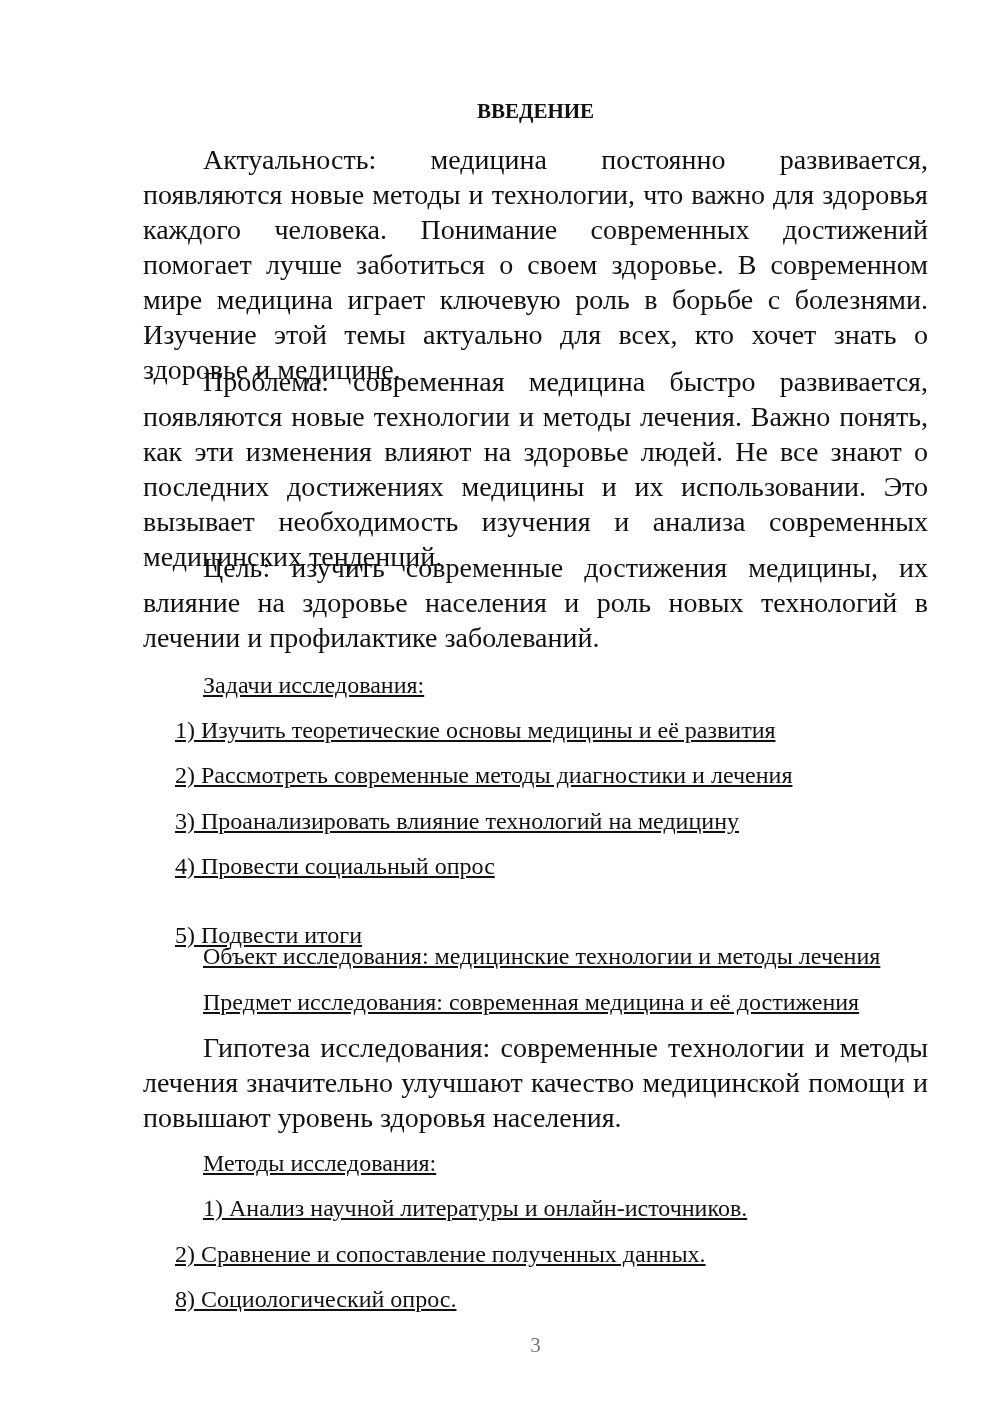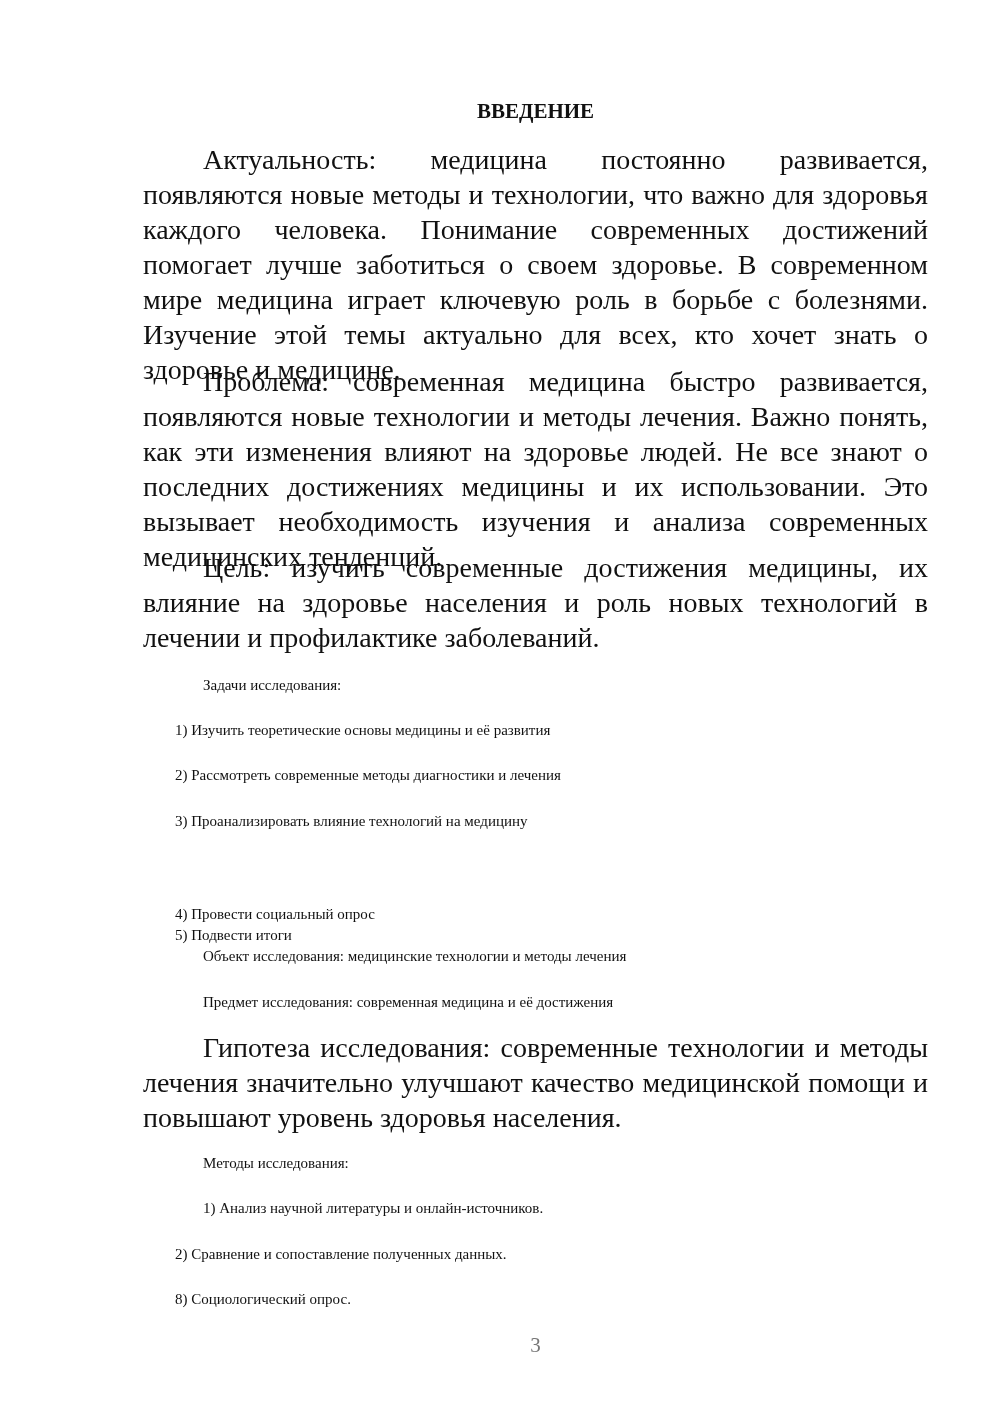--- a/index.html
+++ b/index.html
@@ -3,39 +3,39 @@
 <meta charset="utf-8">
 <style>
   html, body { margin:0; padding:0; background:#ffffff; }
   body { width:1000px; height:1414px; position:relative; overflow:hidden;
          font-family:"Liberation Serif", serif; color:#111; }
   .page { position:absolute; left:143px; top:0; width:785px; }
   .title { position:absolute; top:96px; left:0; width:785px; text-align:center;
            font-weight:bold; font-size:21px; line-height:30px; }
   .para { position:absolute; left:0; width:785px; font-size:28px; line-height:35px;
           text-align:justify; text-indent:60px; }
-  .line { position:absolute; font-size:15px; line-height:35px; white-space:nowrap; }
+  .line { position:absolute; font-size:24px; line-height:35px; white-space:nowrap;text-decoration:underline; }
   .pagenum { position:absolute; top:1333px; left:0; width:785px; text-align:center;
              font-size:21px; color:#777; }
 </style>
 </head>
 <body>
 
 <div class="page">
   <div class="title">ВВЕДЕНИЕ</div>
 
   <div class="para" style="top:142px;">Актуальность: медицина постоянно развивается, появляются новые методы и технологии, что важно для здоровья каждого человека. Понимание современных достижений помогает лучше заботиться о своем здоровье. В современном мире медицина играет ключевую роль в борьбе с болезнями. Изучение этой темы актуально для всех, кто хочет знать о здоровье и медицине.</div>
   <div class="para" style="top:364px;">Проблема: современная медицина быстро развивается, появляются новые технологии и методы лечения. Важно понять, как эти изменения влияют на здоровье людей. Не все знают о последних достижениях медицины и их использовании. Это вызывает необходимость изучения и анализа современных медицинских тенденций.</div>
   <div class="para" style="top:550px;">Цель: изучить современные достижения медицины, их влияние на здоровье населения и роль новых технологий в лечении и профилактике заболеваний.</div>
 
   <div class="line" style="top:668px; left:60px;">Задачи исследования:</div>
   <div class="line" style="top:713px; left:32px;">1) Изучить теоретические основы медицины и её развития</div>
   <div class="line" style="top:758px; left:32px;">2) Рассмотреть современные методы диагностики и лечения</div>
   <div class="line" style="top:804px; left:32px;">3) Проанализировать влияние технологий на медицину</div>
-  <div class="line" style="top:849px; left:32px;margin-top:48px;">4) Провести социальный опрос</div>
+  <div class="line" style="top:849px; left:32px;">4) Провести социальный опрос</div>
   <div class="line" style="top:894px; left:32px;margin-top:24px;">5) Подвести итоги</div>
 
   <div class="line" style="top:939px; left:60px;">Объект исследования: медицинские технологии и методы лечения</div>
   <div class="line" style="top:985px; left:60px;">Предмет исследования: современная медицина и её достижения</div>
 
   <div class="para" style="top:1030px;">Гипотеза исследования: современные технологии и методы лечения значительно улучшают качество медицинской помощи и повышают уровень здоровья населения.</div>
 
   <div class="line" style="top:1146px; left:60px;">Методы исследования:</div>
   <div class="line" style="top:1191px; left:32px;margin-left:28px;">1) Анализ научной литературы и онлайн-источников.</div>
   <div class="line" style="top:1237px; left:32px;">2) Сравнение и сопоставление полученных данных.</div>

